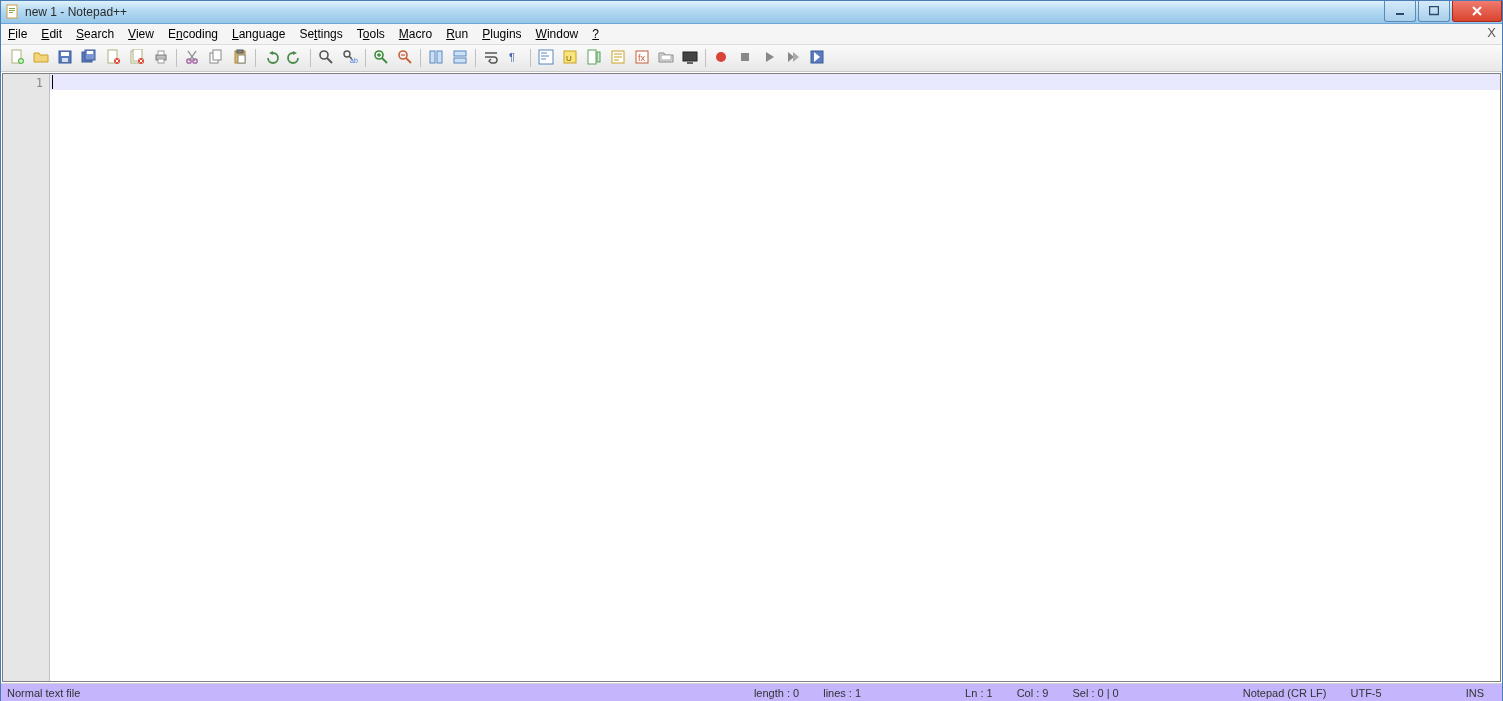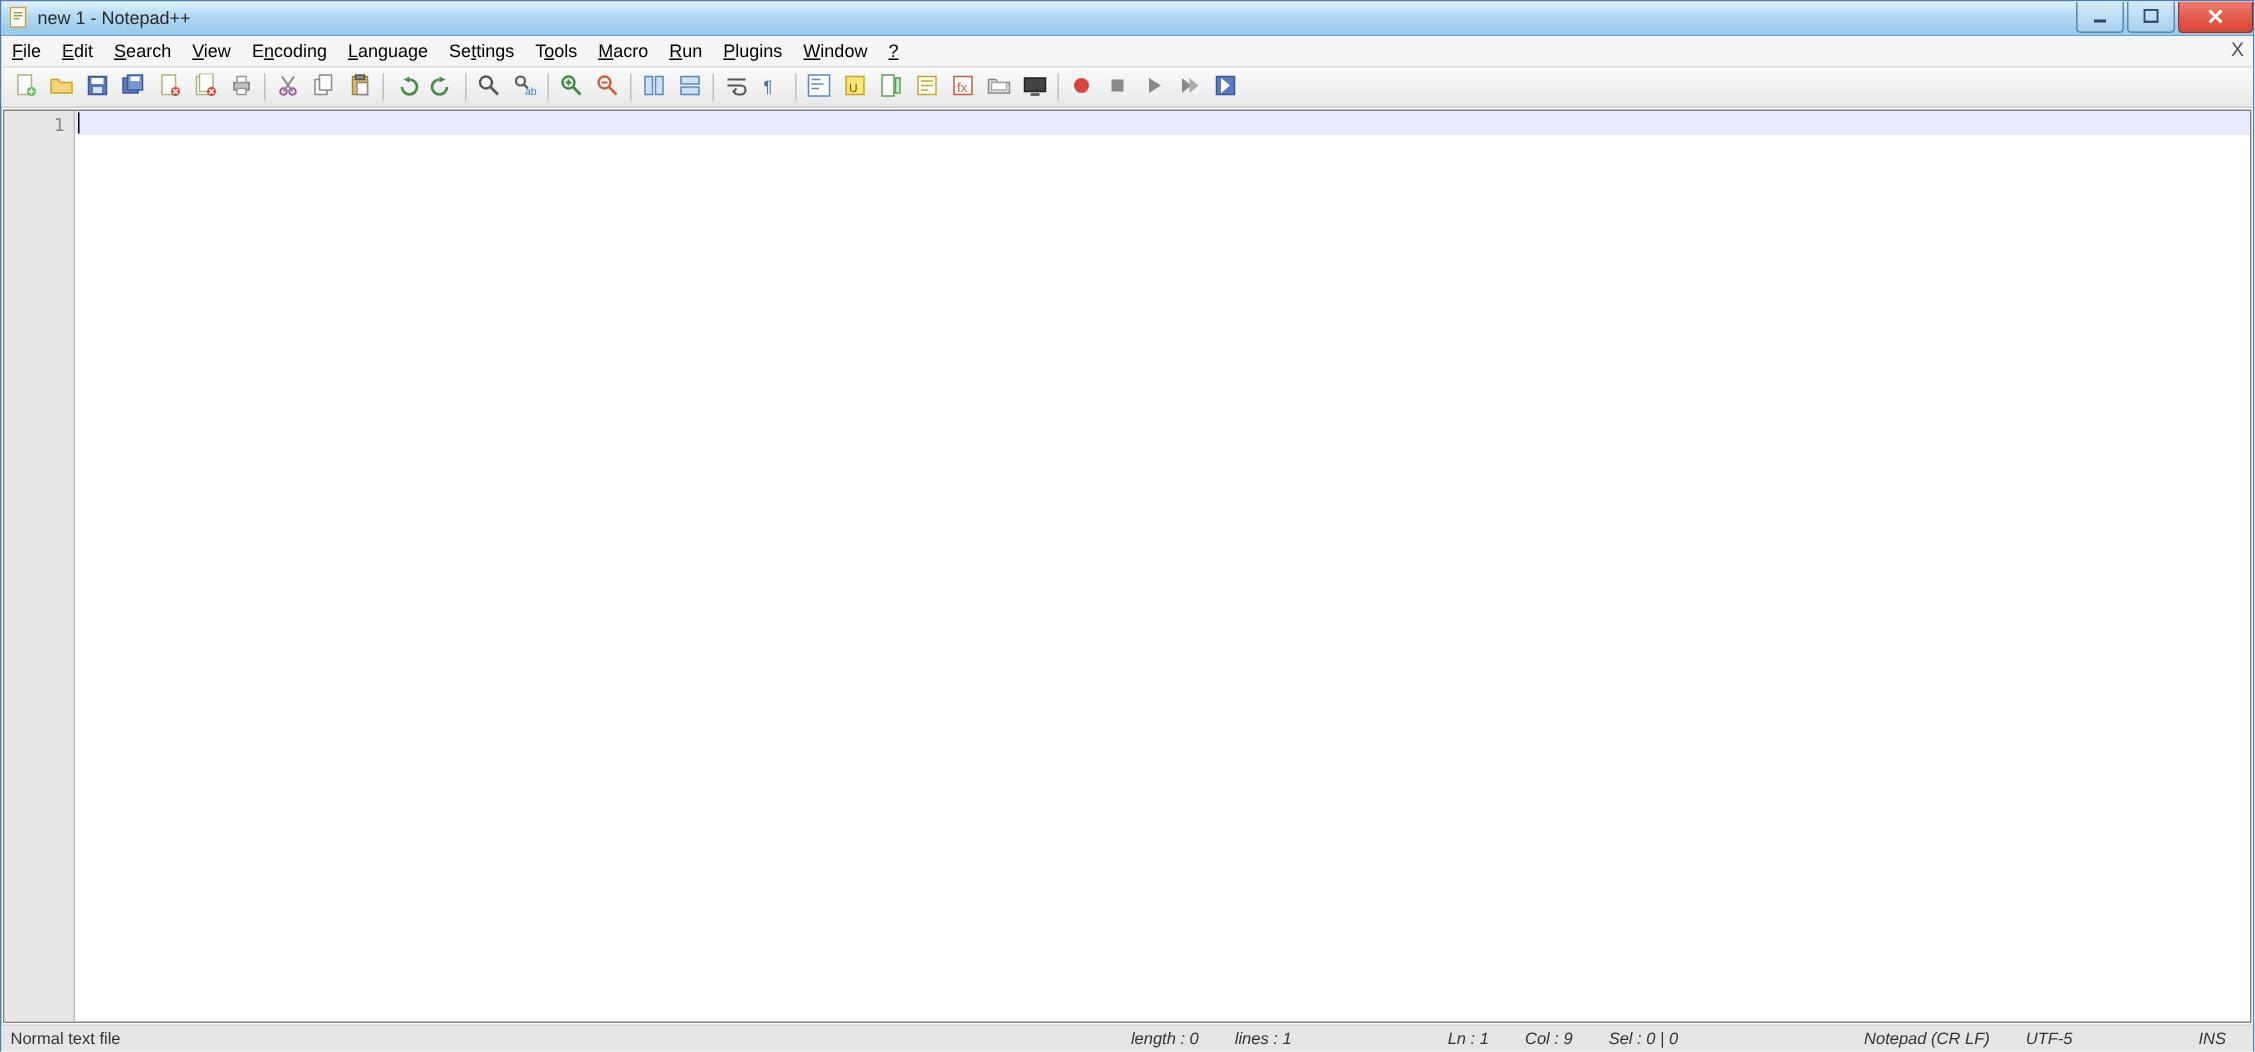--- a/index.html
+++ b/index.html
@@ -21,24 +21,24 @@
 .tb-sep{width:1px;height:18px;background:#c0c0c0;margin:0 3px;}
 .tabbar{height:22px;background:#f1f1f1;border-bottom:1px solid #b0b0b0;display:flex;align-items:flex-end;padding-left:4px;}
 .tab{height:20px;display:flex;align-items:center;padding:0 4px 0 4px;background:#fff;border:1px solid #b0b0b0;border-bottom:none;border-radius:3px 3px 0 0;font-size:11px;gap:4px;position:relative;top:1px;}
 .tab .tab-icon{width:14px;height:14px;display:inline-block;}
 .tab .tab-close{width:12px;height:12px;display:flex;align-items:center;justify-content:center;background:#f6dada;border:1px solid #dca2a2;border-radius:2px;color:#c03030;font-size:9px;line-height:1;}
 .editor-area{flex:1;display:flex;background:#fff;border:1px solid #808080;margin:1px;overflow:hidden;}
 .gutter{width:40px;background:#e6e6e6;border-right:1px solid #c0c0c0;color:#888;font-family:Consolas,monospace;font-size:12px;text-align:right;padding:2px 6px 0 0;}
 .text-area{flex:1;font-family:Consolas,monospace;font-size:12px;position:relative;}
 .current-line{position:absolute;left:0;right:0;top:0;height:16px;background:#e8e8ff;}
 .caret{position:absolute;left:2px;top:1px;width:1px;height:14px;background:#000;}
-.statusbar{height:18px;background:#e5e5e5;border-top:1px solid #d0d0d0;display:flex;align-items:center;font-size:11px;color:#333;padding:0 6px;}
+.statusbar{height:18px;background:#c4b5fd;border-top:1px solid #d0d0d0;display:flex;align-items:center;font-size:11px;color:#333;padding:0 6px;}
 .sb-left{flex:0 0 auto;}
 .sb-spacer1{flex:1;}
-.sb-cell{padding:0 12px;font-style:italic;}
+.sb-cell{padding:0 12px;}
 .sb-group{display:flex;}
 </style>
 </head>
 <body>
 
 <div class="window">
 
   <div class="titlebar">
     <span class="app-icon">
       <svg width="16" height="16" viewBox="0 0 16 16">

